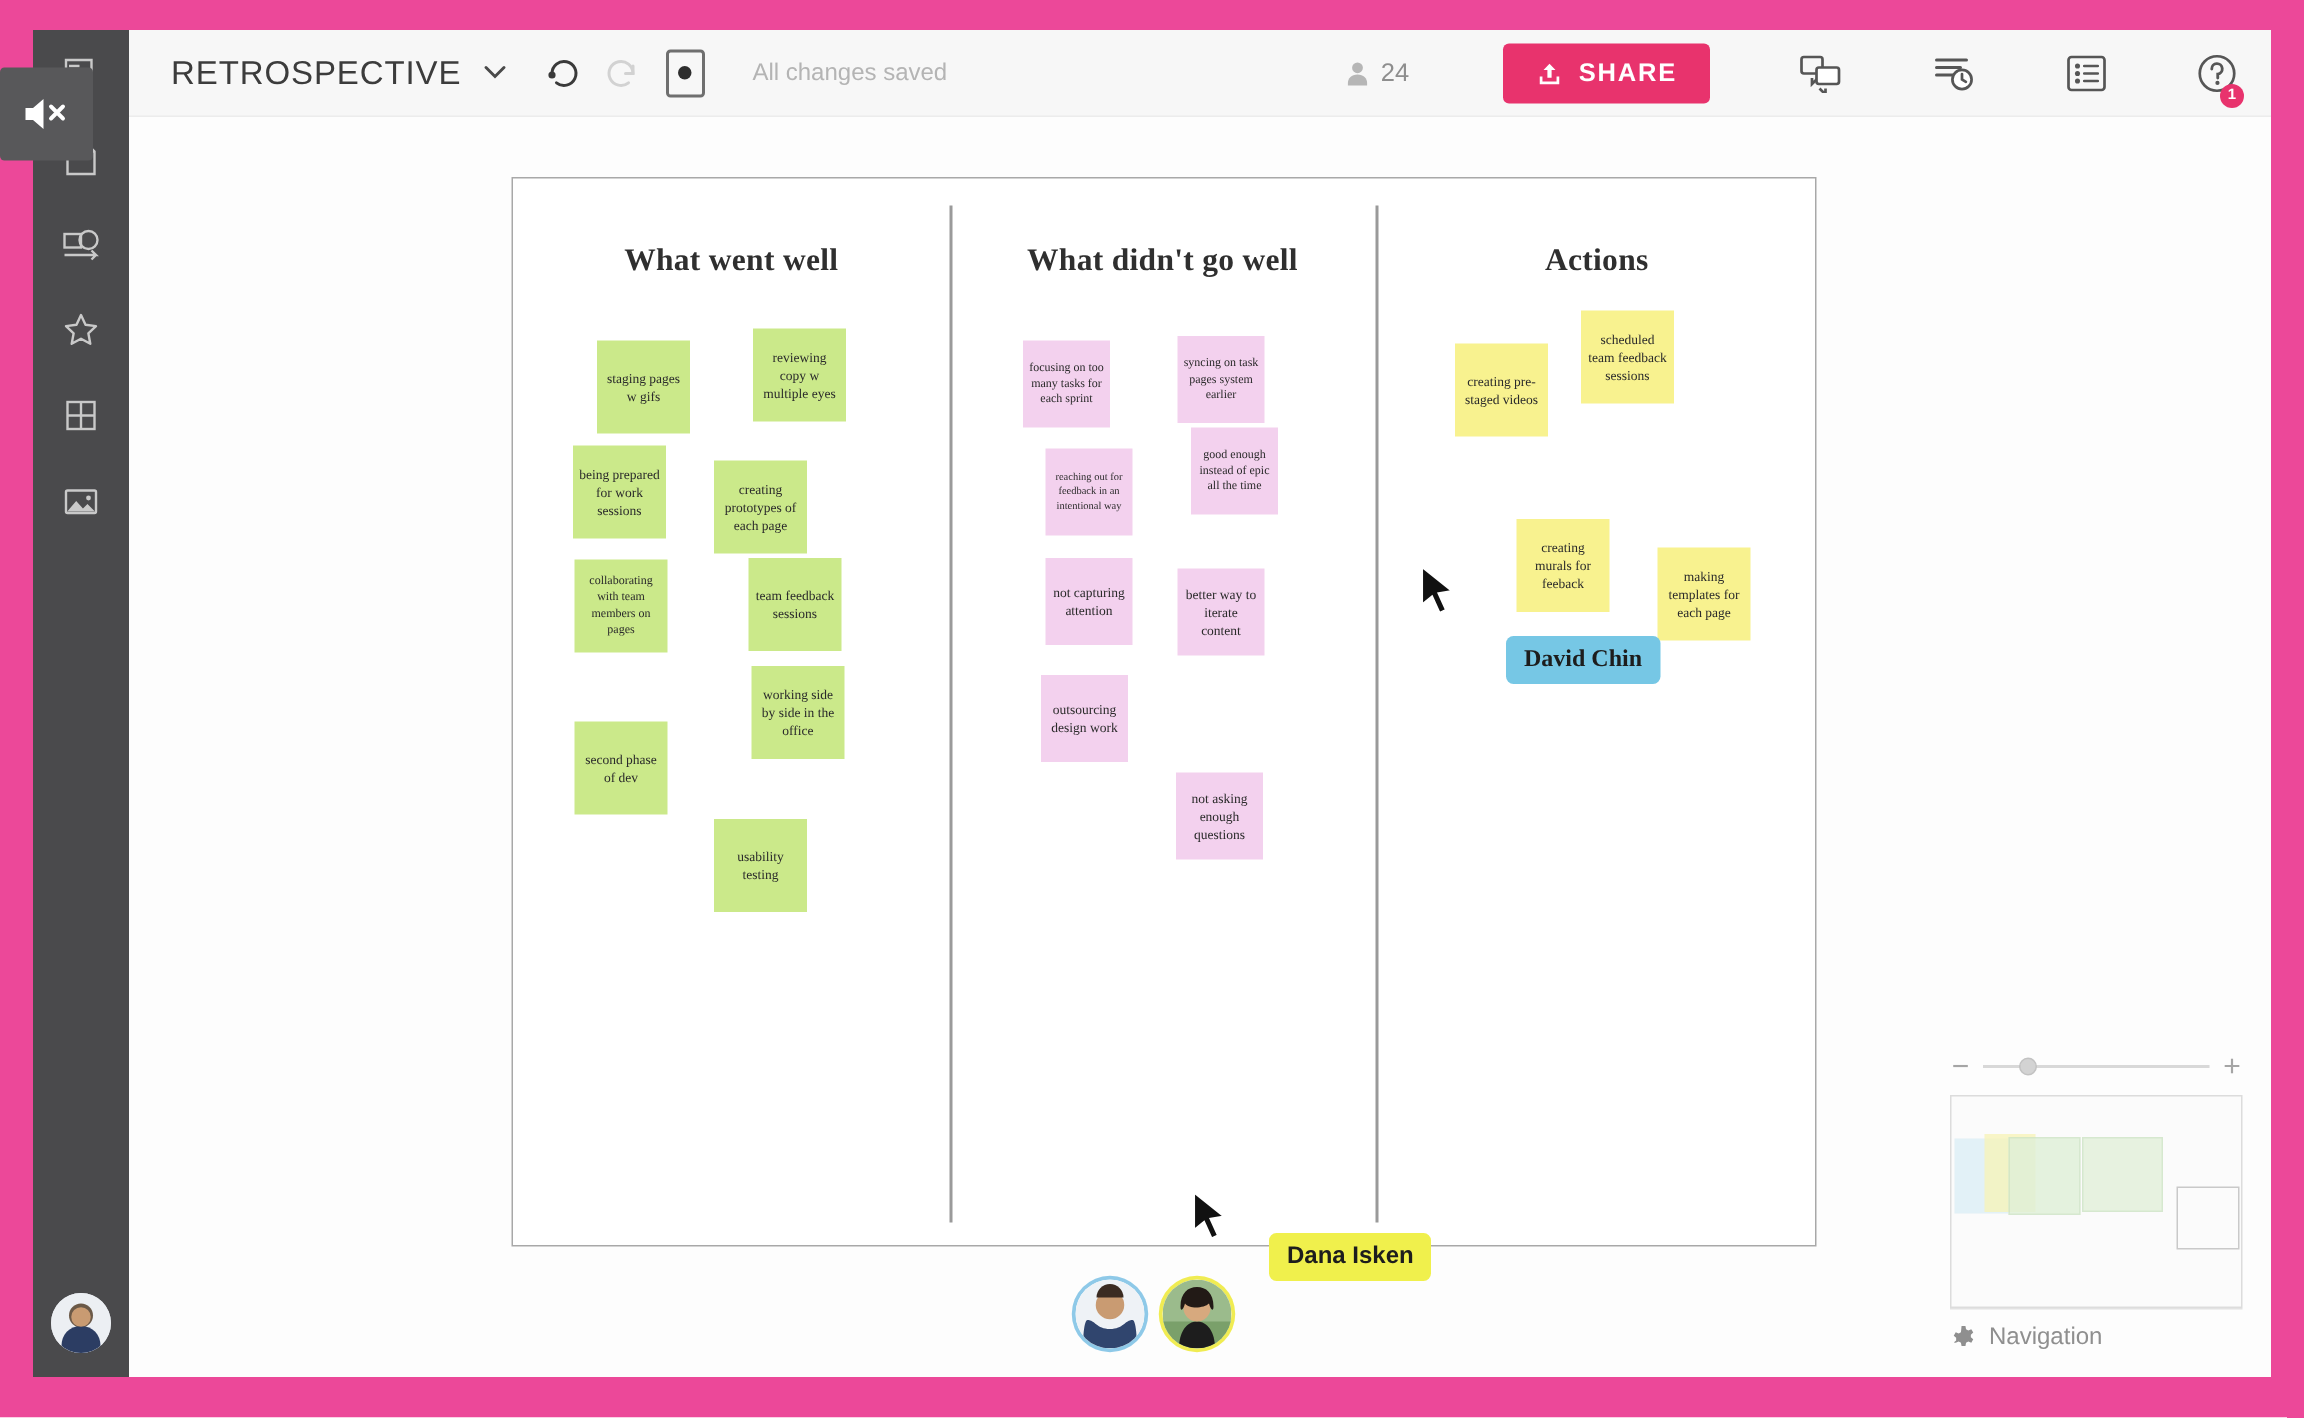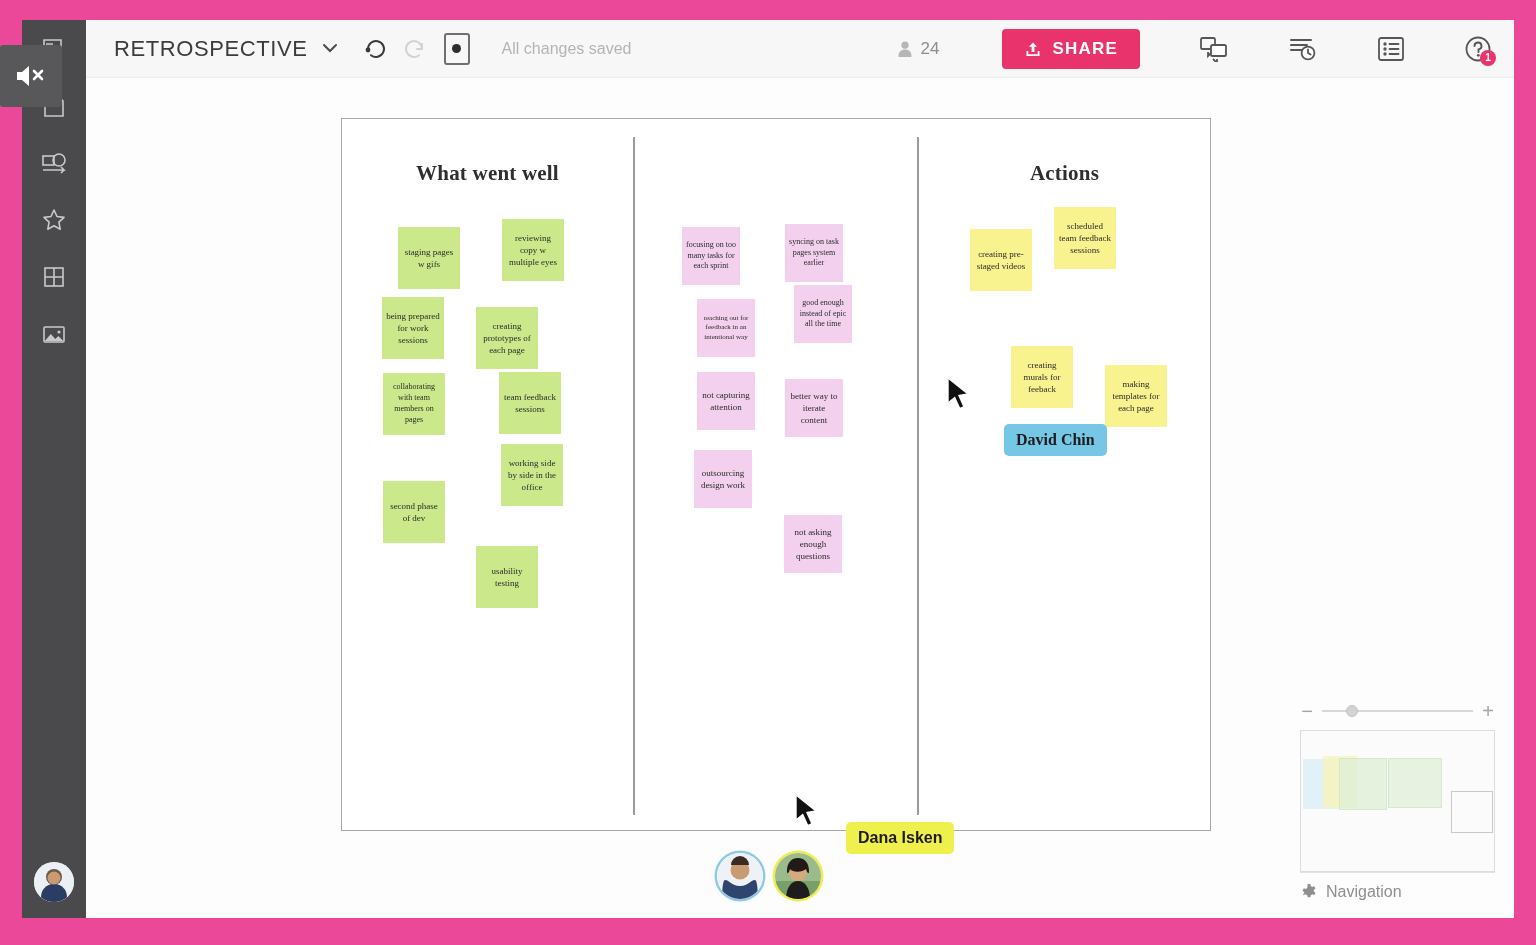--- a/index.html
+++ b/index.html
@@ -68,21 +68,21 @@
     margin-left: 12px;
     width: 26px; height: 32px;
     border: 2px solid #6f6f6f; border-radius: 3px;
     display: flex; align-items: center; justify-content: center;
   }
   .frame-dot { width: 9px; height: 9px; border-radius: 50%; background: #2e2e2e; }
   .saved-text {
     margin-left: 32px; color: #b4b4b4; font-size: 16px;
   }
   .topbar-right {
-    margin-left: auto; display: flex; align-items: center; padding-right: 22px; gap: 45px;
+    margin-left: auto; display: flex; padding-right: 22px; gap: 45px;
   }
   .people-count {
     display: flex; align-items: center; gap: 7px;
     color: #8e8e8e; font-size: 17px; margin-right: 18px;
   }
   .share-btn {
     background: #e8336d; color: #fff;
     height: 40px; padding: 0 22px;
     border-radius: 4px; border: none;
     font-size: 17px; font-weight: 700; letter-spacing: 1.2px;
@@ -322,20 +322,21 @@
     </div>
   </div>
 
   <div class="canvas">
 
     <div class="board">
       <div class="col-divider d1"></div>
       <div class="col-divider d2"></div>
 
       <div class="col-title c1">What went well</div>
+      <div class="col-title c2">What didn't go well</div>
       <div class="col-title c3">Actions</div>
 
       <div id="notes-layer">
           <div class="note" style="left: 56px; top: 108px; width: 62px; height: 62px; background: rgb(203, 233, 138); font-size: 9px;">staging pages w gifs</div>
           <div class="note" style="left: 160px; top: 100px; width: 62px; height: 62px; background: rgb(203, 233, 138); font-size: 9px;">reviewing copy w multiple eyes</div>
           <div class="note" style="left: 40px; top: 178px; width: 62px; height: 62px; background: rgb(203, 233, 138); font-size: 9px;">being prepared for work sessions</div>
           <div class="note" style="left: 134px; top: 188px; width: 62px; height: 62px; background: rgb(203, 233, 138); font-size: 9px;">creating prototypes of each page</div>
           <div class="note" style="left: 41px; top: 254px; width: 62px; height: 62px; background: rgb(203, 233, 138); font-size: 8px;">collaborating with team members on pages</div>
           <div class="note" style="left: 157px; top: 253px; width: 62px; height: 62px; background: rgb(203, 233, 138); font-size: 9px;">team feedback sessions</div>
           <div class="note" style="left: 159px; top: 325px; width: 62px; height: 62px; background: rgb(203, 233, 138); font-size: 9px;">working side by side in the office</div>

